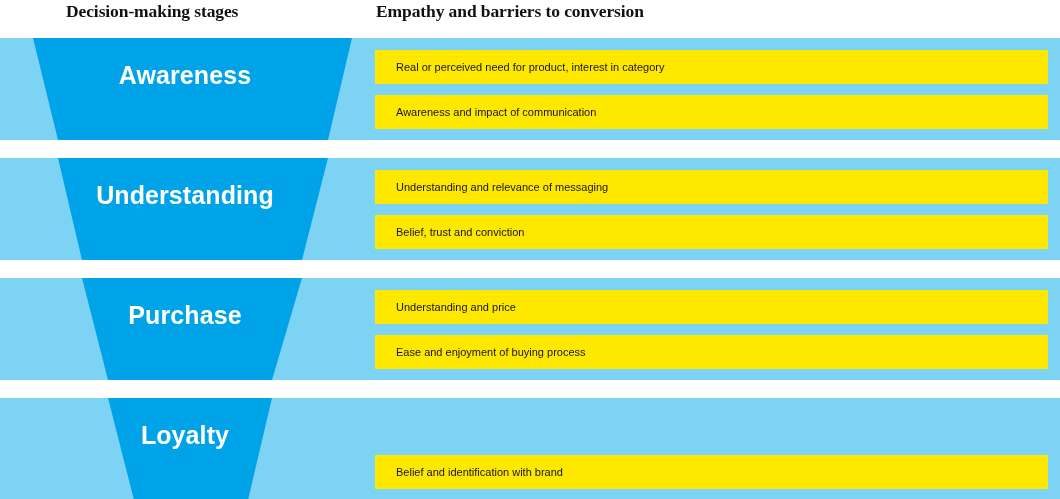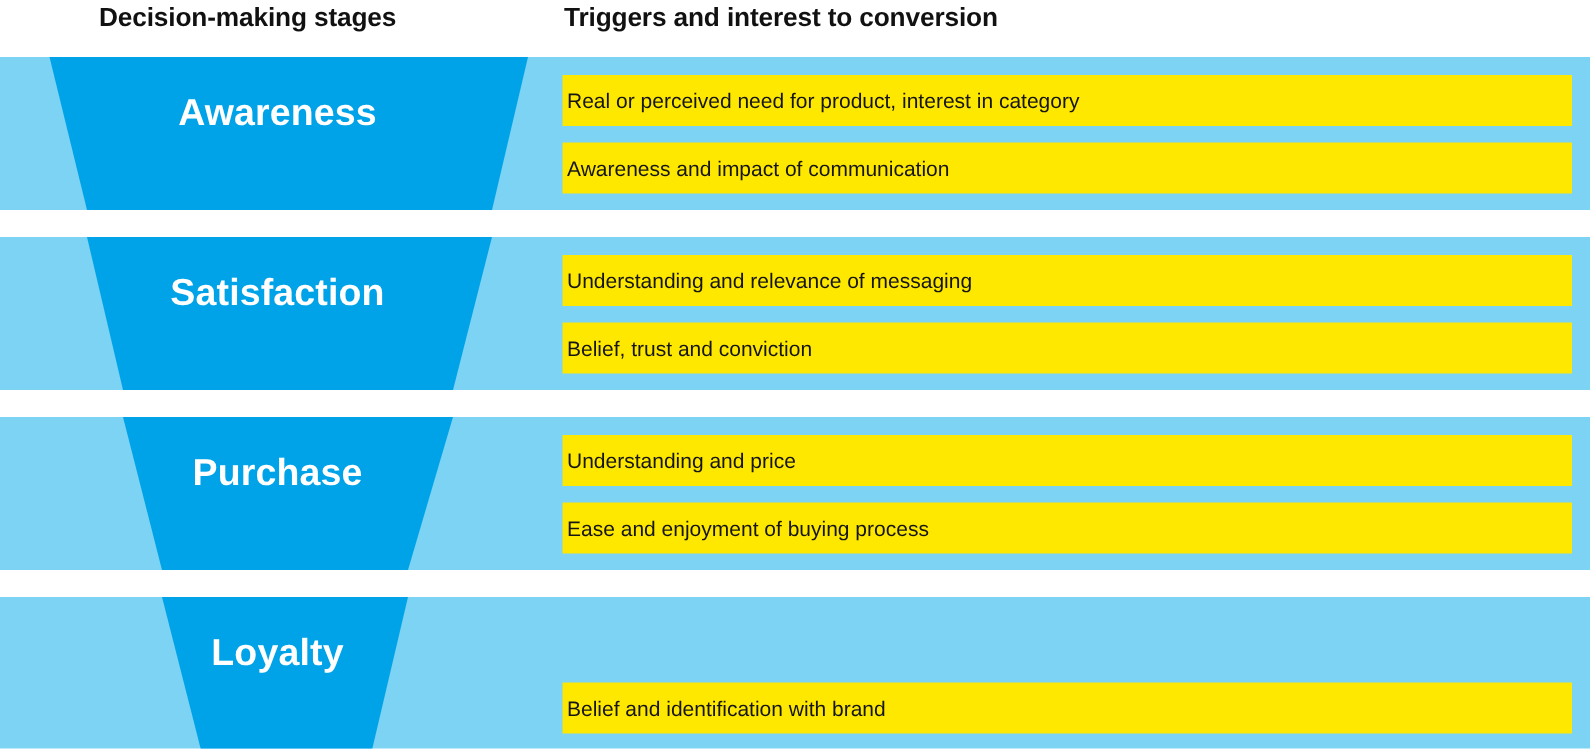--- a/index.html
+++ b/index.html
@@ -30,20 +30,21 @@
     height: 30px;
   }
   .header-label {
     position: absolute;
     top: 1px;
     font-size: 17.5px;
     font-weight: bold;
     color: #111111;
     letter-spacing: -0.1px;
     white-space: nowrap;
+    font-family: Liberation Serif, serif;
   }
   .header-left  { left: 66px; }
   .header-right { left: 376px; }
 
   
   .stage-stack {
     position: absolute;
     left: 0;
     top: 30px;
     width: 1060px;
@@ -109,35 +110,35 @@
     left: 0;
     width: 673px;
     height: 34px;
     background: #ffe800;
     display: flex;
     align-items: center;
   }
   .trigger-bar.t0 { top: 12px; }
   .trigger-bar.t1 { top: 57px; }
   .trigger-text {
-    padding-left: 3px;
-    font-size: 14px;
+    padding-left: 21px;
+    font-size: 11px;
     color: #151515;
     line-height: 1;
     white-space: nowrap;
   }
 </style>
 </head>
 <body>
 
 <div class="canvas">
 
   <div class="headers">
     <div class="header-label header-left">Decision-making stages</div>
-    <div class="header-label header-right">Triggers and interest to conversion</div>
+    <div class="header-label header-right">Empathy and barriers to conversion</div>
   </div>
 
   <div class="stage-stack">
 
     <div class="stage-row r0">
       <div class="band"></div>
 
       <div class="funnel-seg">
         <svg viewBox="0 0 370 102" preserveAspectRatio="none" aria-hidden="true">
           <polygon points="33,0 352,0 328,102 58,102" fill="#00a3e8"></polygon>
@@ -158,21 +159,21 @@
 
     <div class="stage-row r1">
       <div class="band"></div>
 
       <div class="funnel-seg">
         <svg viewBox="0 0 370 102" preserveAspectRatio="none" aria-hidden="true">
           <polygon points="58,0 328,0 302,102 82,102" fill="#00a3e8"></polygon>
         </svg>
       </div>
 
-      <div class="stage-name">Satisfaction</div>
+      <div class="stage-name">Understanding</div>
 
       <div class="triggers">
         <div class="trigger-bar t0">
           <span class="trigger-text">Understanding and relevance of messaging</span>
         </div>
         <div class="trigger-bar t1">
           <span class="trigger-text">Belief, trust and conviction</span>
         </div>
       </div>
     </div>

